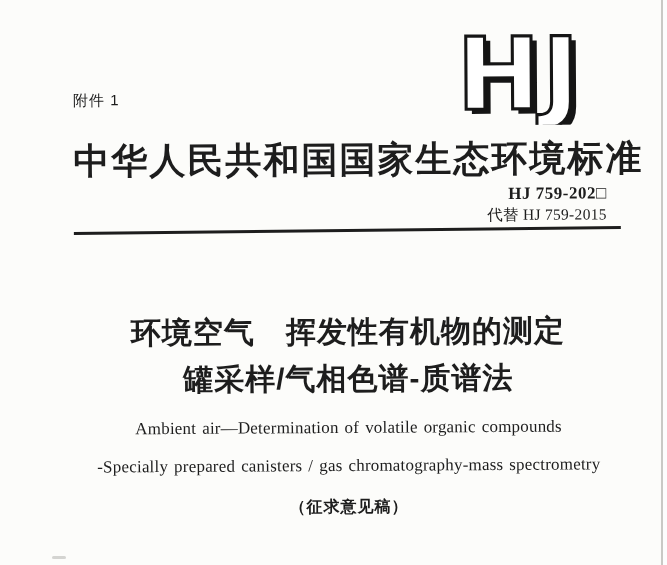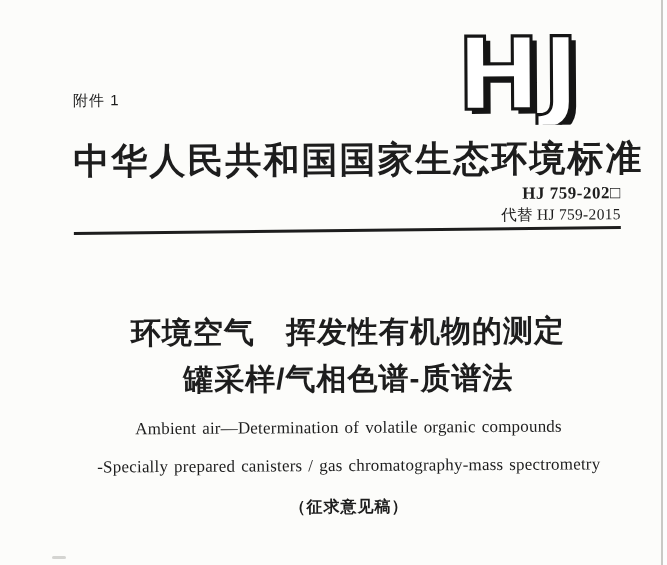--- a/index.html
+++ b/index.html
@@ -38,21 +38,21 @@
   }
   .logo-depth{fill:#151515;}
   .logo-face{fill:#ffffff;stroke:#151515;stroke-width:3.2px;}
   .heading{
     position:absolute;left:74px;top:138px;width:552px;margin:0;
     font-family:"Liberation Serif","DejaVu Serif",serif;
     font-weight:700;font-size:36px;line-height:44px;
     letter-spacing:2px;white-space:nowrap;
   }
   .std-block{
-    position:absolute;right:46px;top:184px;text-align:right;
+    position:absolute;right:60px;top:184px;text-align:right;
     font-family:"Liberation Serif","DejaVu Serif",serif;
   }
   .std-number{
     font-size:17px;font-weight:700;letter-spacing:0.5px;line-height:21px;
   }
   .std-replaces{
     font-size:15.5px;font-weight:500;line-height:20px;margin-top:1px;
     letter-spacing:0.3px;
     text-align:center;
   }

